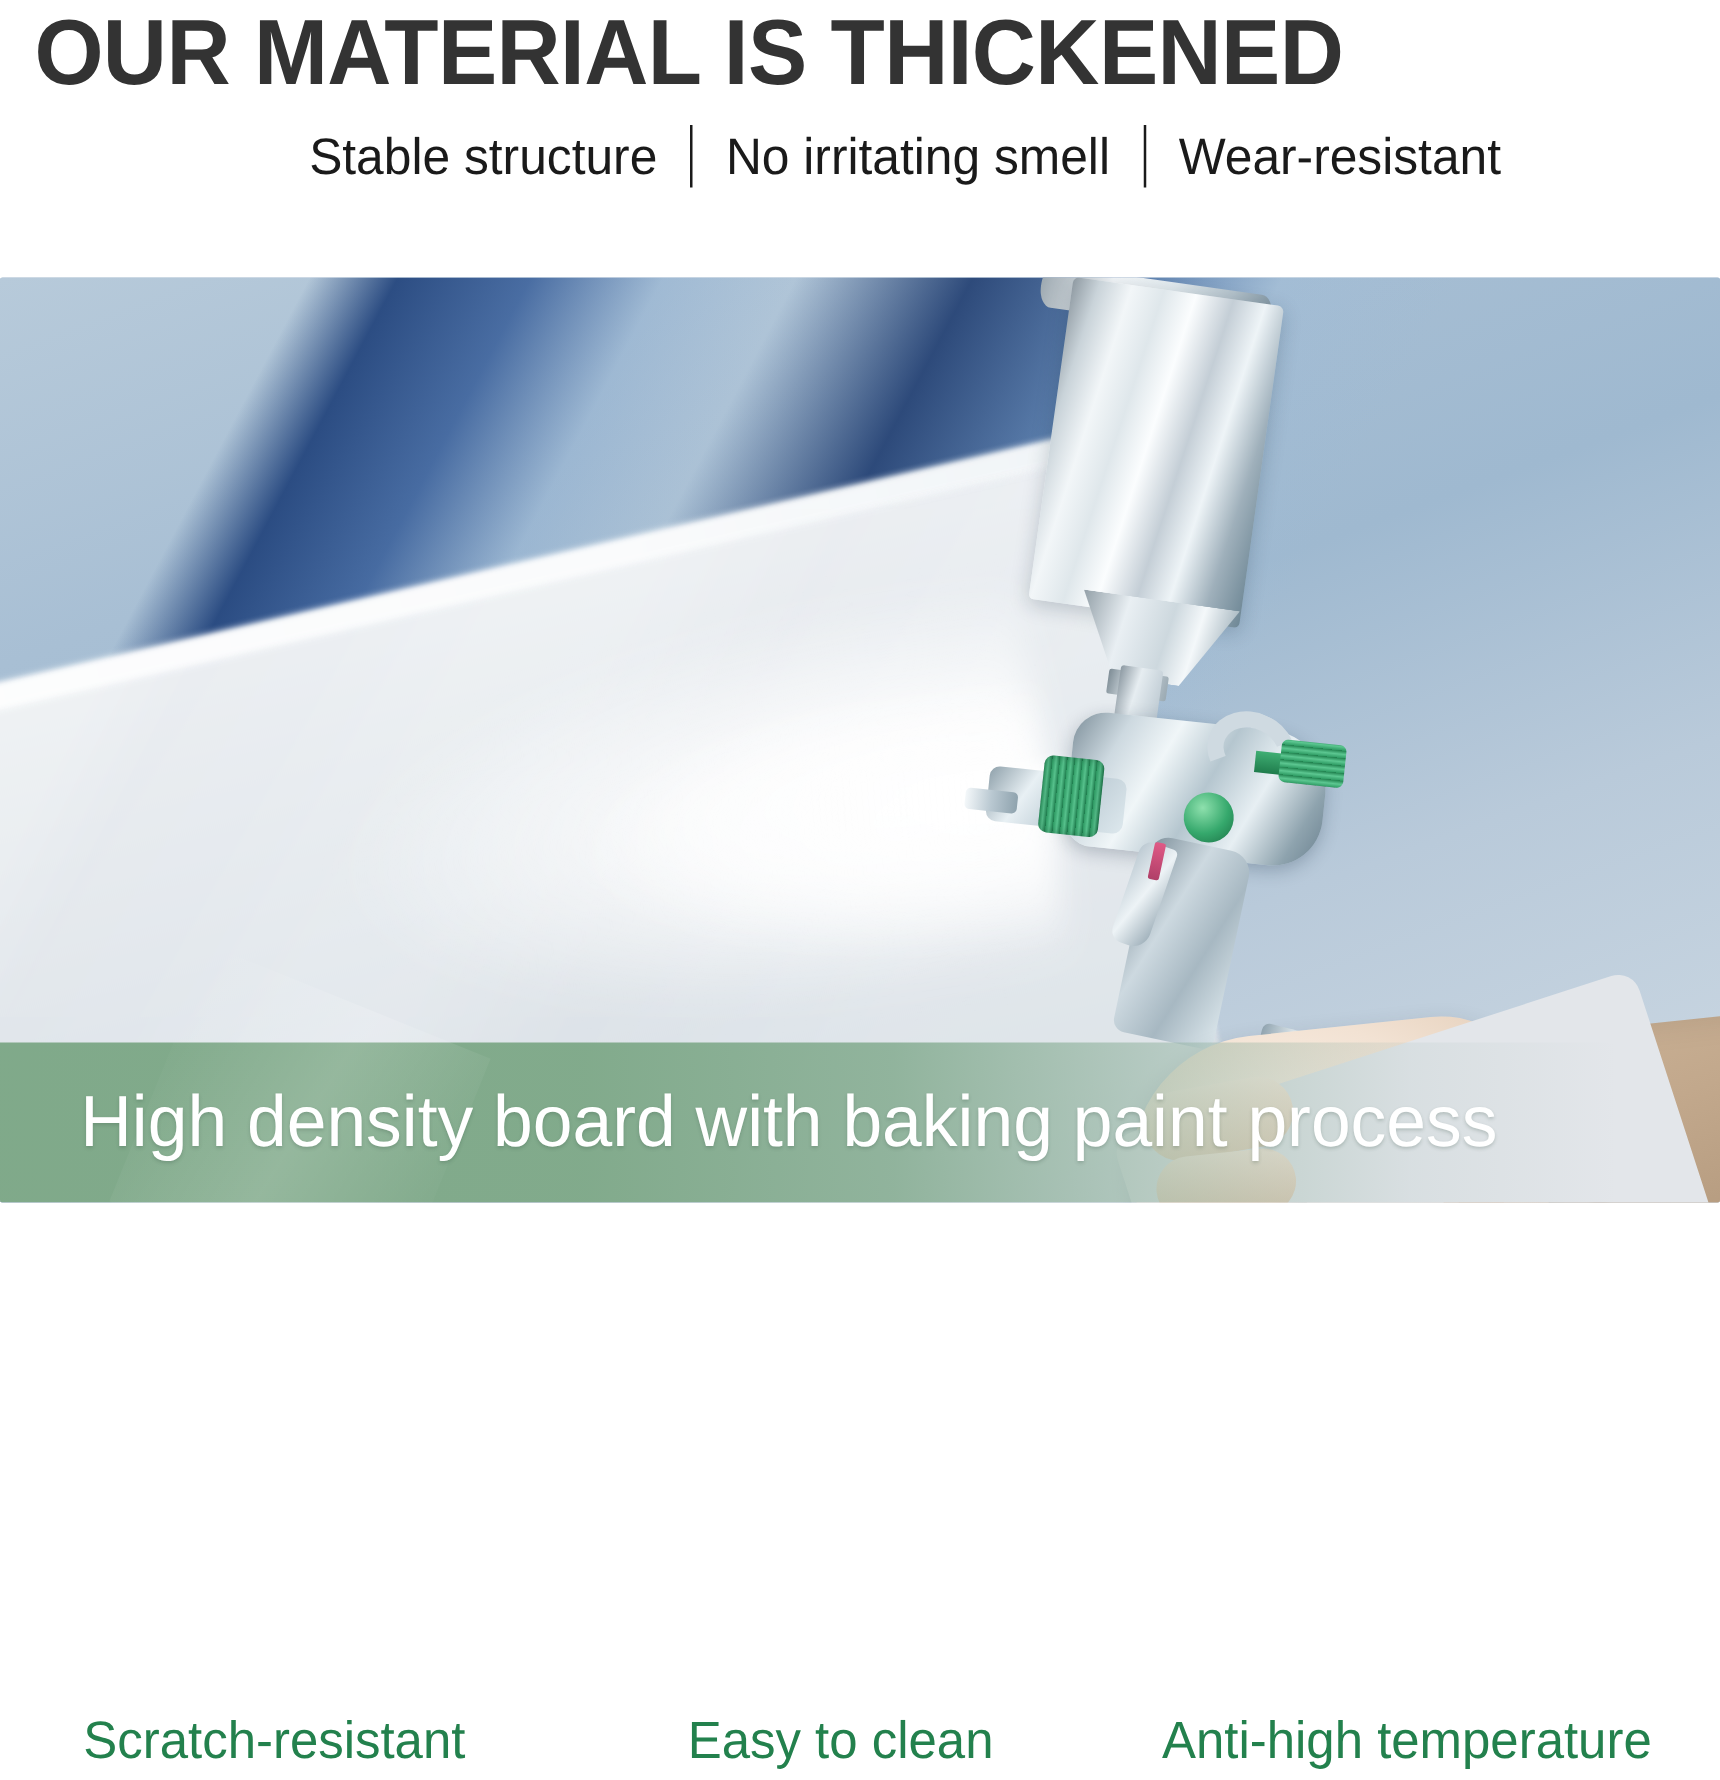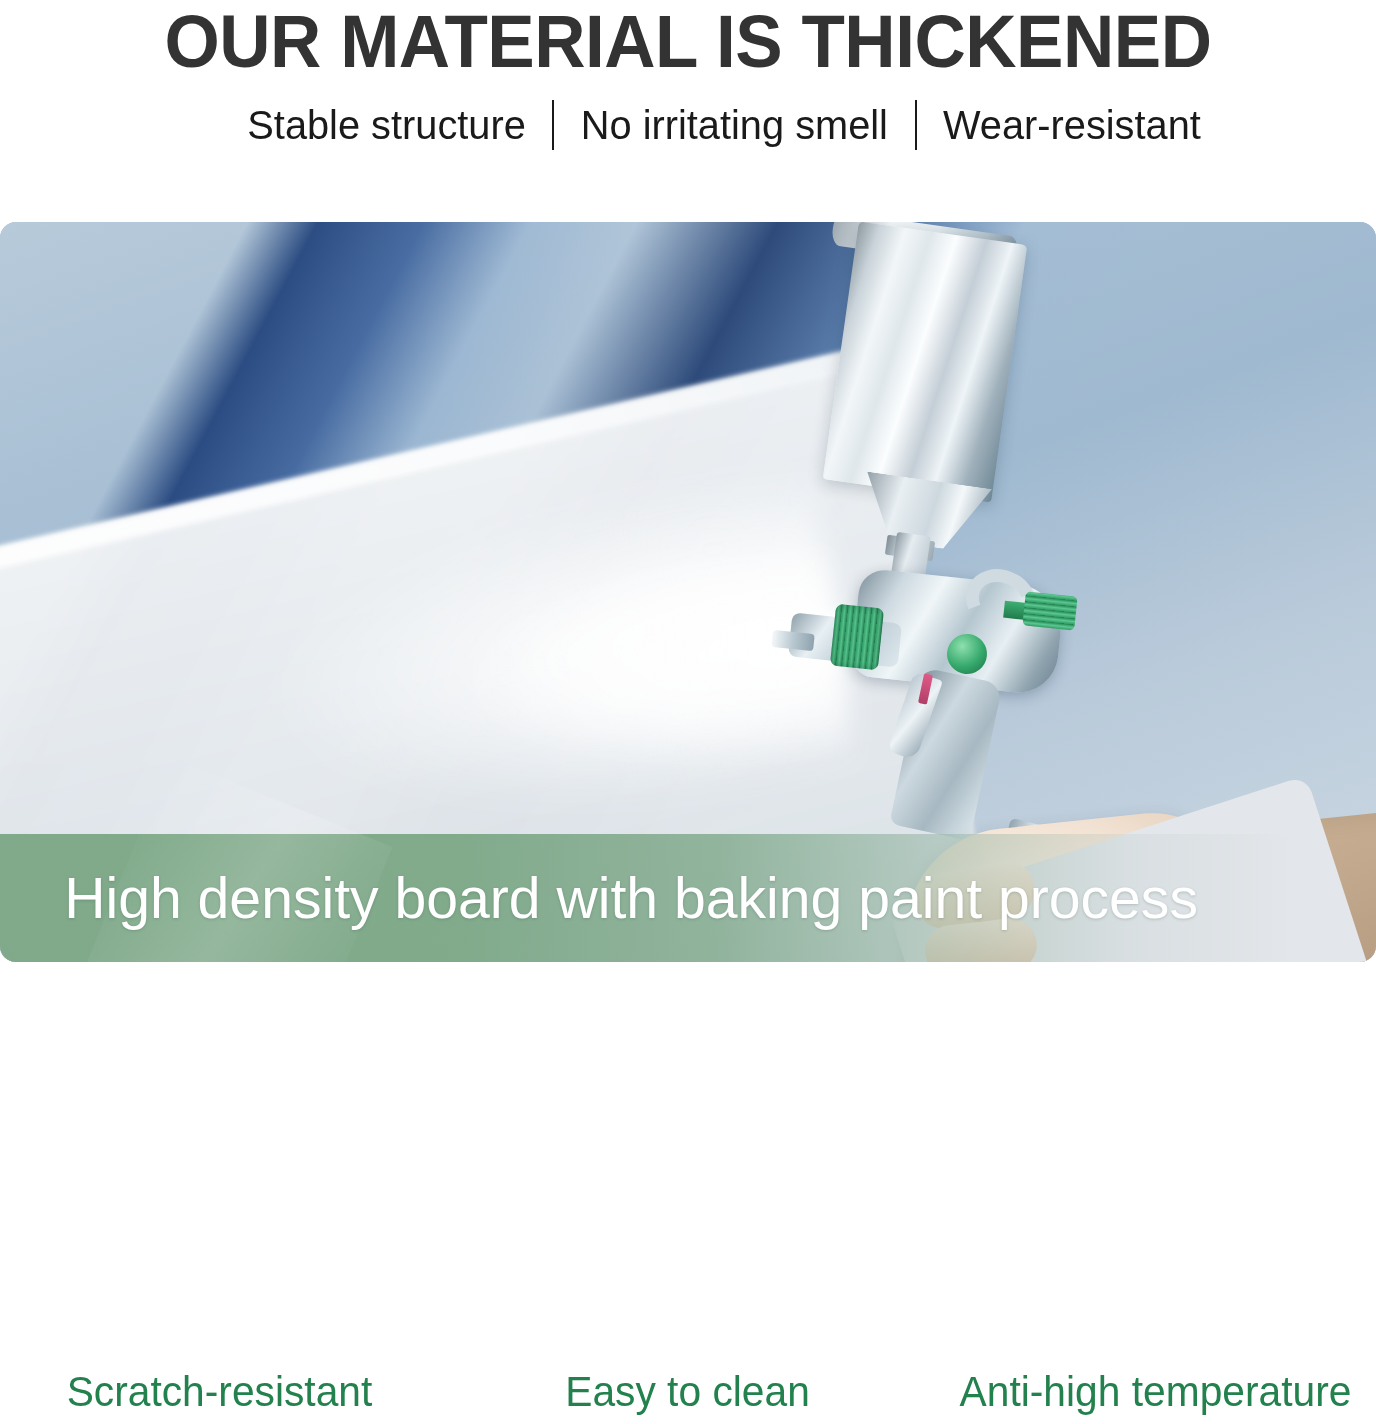--- a/index.html
+++ b/index.html
@@ -18,21 +18,20 @@
     height: 1424px;
     background: #ffffff;
   }
 
   
   .header {
     position: absolute;
     top: 0; left: 0;
     width: 1376px;
     height: 200px;
-    text-align: center;
   }
 
   .headline {
     position: absolute;
     top: 2px; left: 0; width: 1376px;
     font-family: "Liberation Sans", sans-serif;
     font-weight: bold;
     font-size: 74px;
     line-height: 80px;
     letter-spacing: -0.5px;
@@ -65,21 +64,21 @@
     height: 50px;
     background: #1a1a1a;
   }
 
   
   .hero {
     position: absolute;
     top: 222px; left: 0;
     width: 1376px;
     height: 740px;
-    border-radius: 16px;
+    border-radius: 2px;
     overflow: hidden;
     background: #a9bed2;
   }
 
   
   .hero-bg {
     position: absolute; inset: 0;
     background:
       linear-gradient(118deg,
         rgba(18,42,86,0.00) 0%,
@@ -425,21 +424,21 @@
     overflow: hidden;
     background: #e3e6ea;
   }
 
   
   .captions {
     position: absolute;
     left: 0; top: 1366px;
     width: 1376px; height: 58px;
     display: flex;
-    gap: 29px;
+    gap: 14px;
   }
   .caption {
     width: 439px;
     font-family: "Liberation Sans", sans-serif;
     font-size: 42px;
     line-height: 52px;
     color: #23814D;
     text-align: center;
     white-space: nowrap;
     transform: scaleX(0.97);

